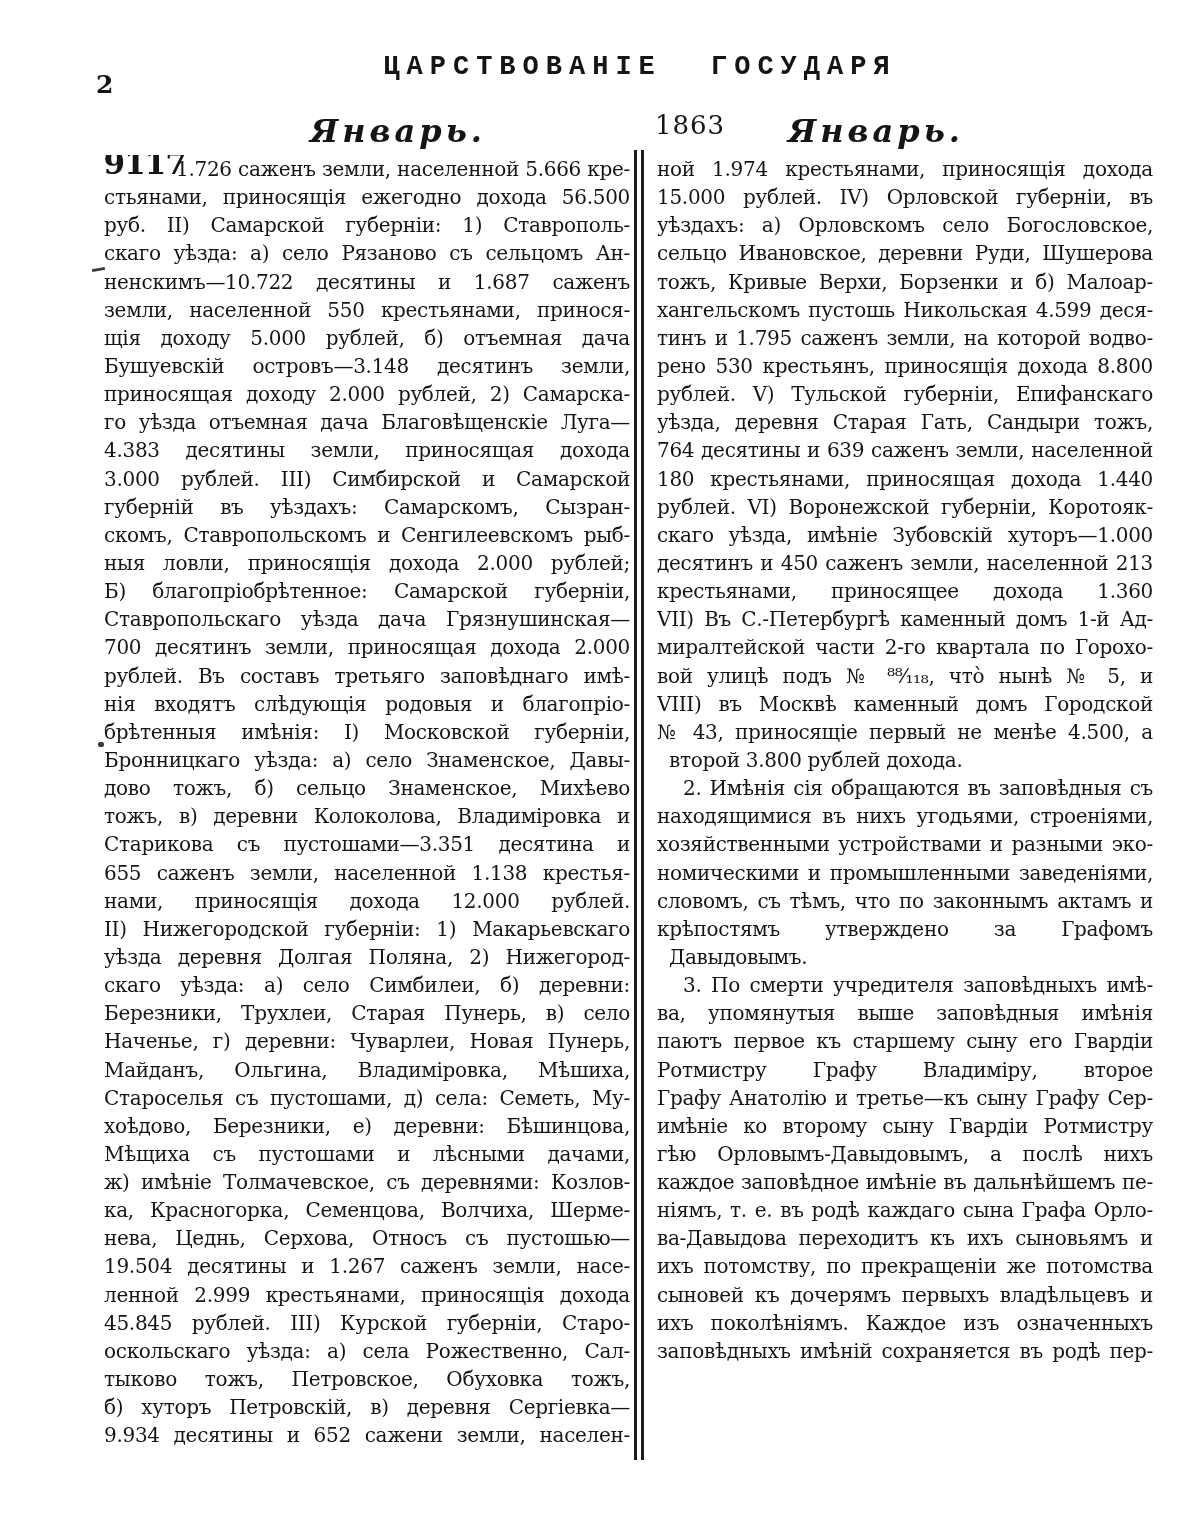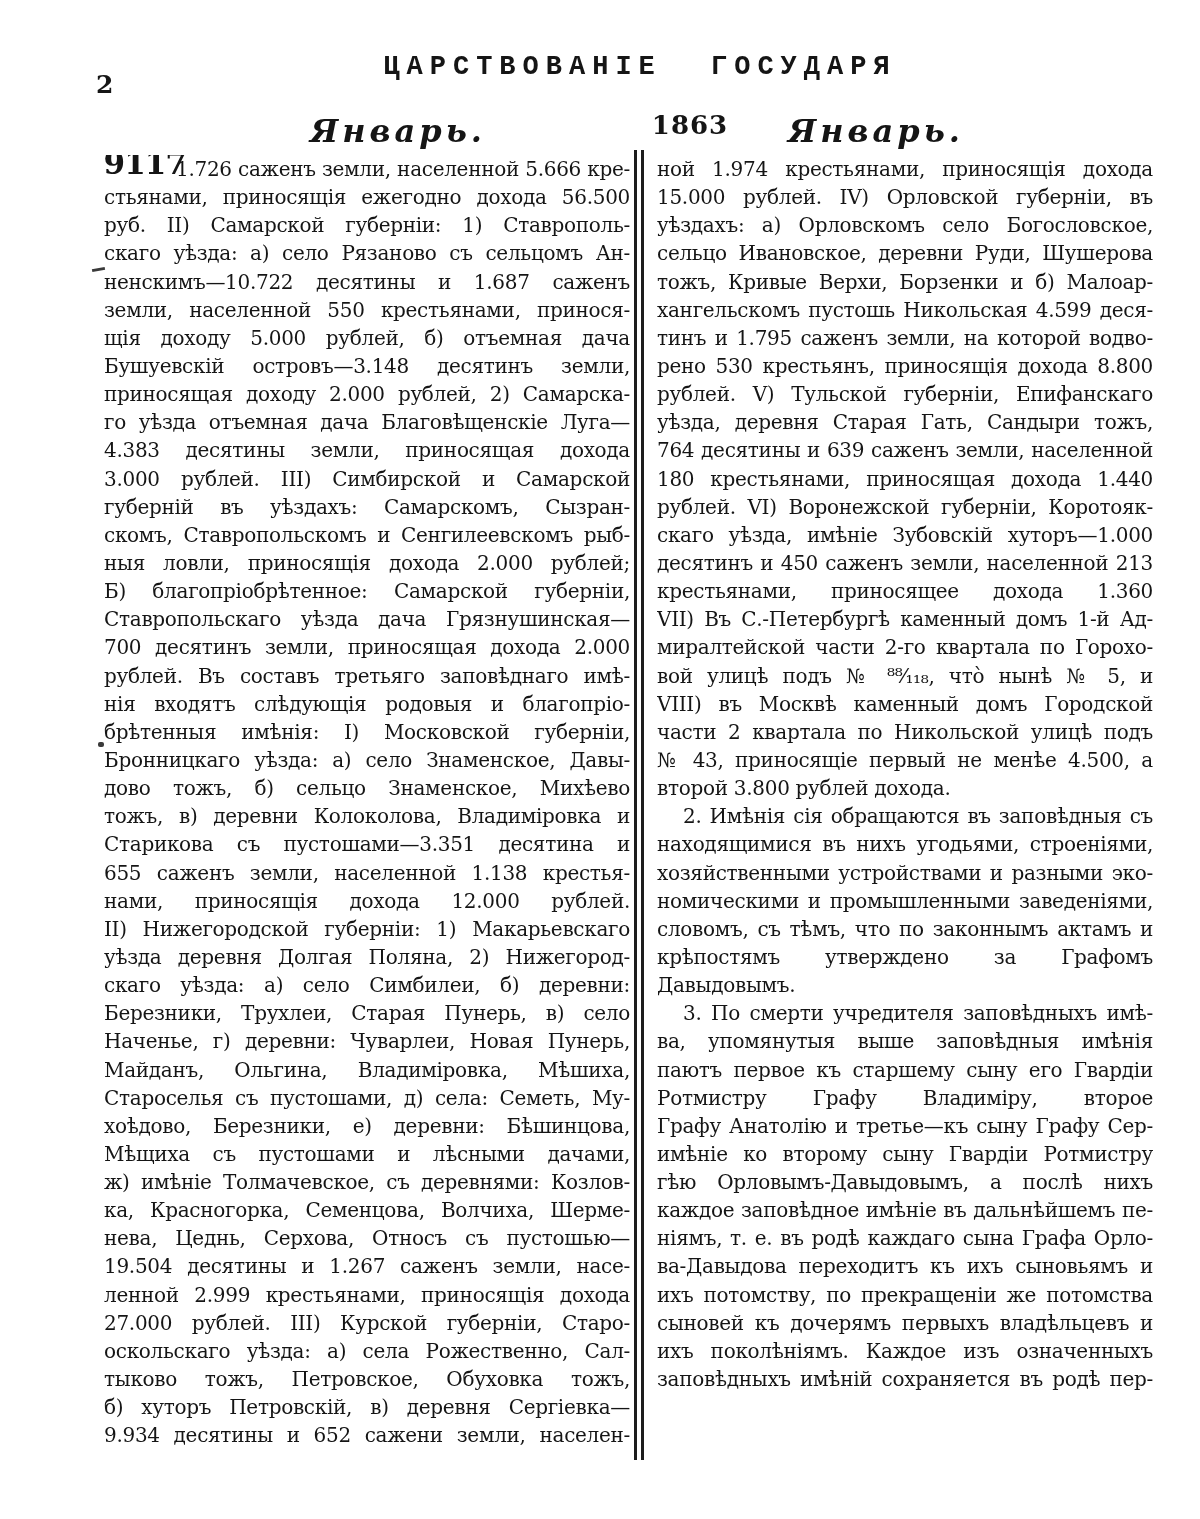--- a/index.html
+++ b/index.html
@@ -19,33 +19,33 @@
     letter-spacing:7px; word-spacing:26px; white-space:nowrap;font-family:Liberation Mono, monospace;
   }
   .month-left, .month-right {
     position:absolute; top:112px; width:200px; text-align:center;
     font-style:italic; font-weight:700; font-size:32px; letter-spacing:4px;
   }
   .month-left { left:298px; }
   .month-right { left:776px; }
   .year {
     position:absolute; left:600px; top:110px; width:180px;
-    text-align:center; font-size:26px; font-weight:700; letter-spacing:1px;
+    text-align:center; font-size:26px; font-weight:400; letter-spacing:1px;
   }
   .col {
     position:absolute; top:155px; font-size:20px;
     letter-spacing:-0.3px;
   }
   .col-left  { left:104px; width:526px; }
   .col-right { left:657px; width:496px; }
   .line {
     text-align:justify; text-align-last:justify; text-justify:inter-word;
     line-height:28.15px; height:28.15px; overflow:hidden;
   }
-  .line.end { text-align-last:left; }
+  .line.end { text-align-last:left;margin-left:12px; }
   .line.indent { text-indent:26px; }
   .line.first { position:relative; padding-left:72px; }
   .entry-num {
     position:absolute; left:-21px; top:-6px;
     font-size:31px; font-weight:700; letter-spacing:-1px;
     font-family:"DejaVu Serif", serif;
   }
   .divider {
     position:absolute; left:634px; top:150px; height:1310px; width:4px;
     border-left:3px solid #1c1c1c; border-right:3px solid #1c1c1c;
@@ -100,21 +100,21 @@
     <div class="line">Наченье, г) деревни: Чуварлеи, Новая Пунерь,</div>
     <div class="line">Майданъ, Ольгина, Владиміровка, Мѣшиха,</div>
     <div class="line">Староселья съ пустошами, д) села: Семеть, Му-</div>
     <div class="line">хоѣдово, Березники, е) деревни: Бѣшинцова,</div>
     <div class="line">Мѣщиха съ пустошами и лѣсными дачами,</div>
     <div class="line">ж) имѣніе Толмачевское, съ деревнями: Козлов-</div>
     <div class="line">ка, Красногорка, Семенцова, Волчиха, Шерме-</div>
     <div class="line">нева, Цеднь, Серхова, Относъ съ пустошью—</div>
     <div class="line">19.504 десятины и 1.267 саженъ земли, насе-</div>
     <div class="line">ленной 2.999 крестьянами, приносящія дохода</div>
-    <div class="line">27.000 рублей. III) Курской губерніи, Старо-</div>
+    <div class="line">45.845 рублей. III) Курской губерніи, Старо-</div>
     <div class="line">оскольскаго уѣзда: а) села Рожественно, Сал-</div>
     <div class="line">тыково тожъ, Петровское, Обуховка тожъ,</div>
     <div class="line">б) хуторъ Петровскій, в) деревня Сергіевка—</div>
     <div class="line">9.934 десятины и 652 сажени земли, населен-</div>
   </div>
 <div class="col col-right" id="col-right">
     <div class="line">ной 1.974 крестьянами, приносящія дохода</div>
     <div class="line">15.000 рублей. IV) Орловской губерніи, въ</div>
     <div class="line">уѣздахъ: а) Орловскомъ село Богословское,</div>
     <div class="line">сельцо Ивановское, деревни Руди, Шушерова</div>
@@ -127,21 +127,20 @@
     <div class="line">764 десятины и 639 саженъ земли, населенной</div>
     <div class="line">180 крестьянами, приносящая дохода 1.440</div>
     <div class="line">рублей. VI) Воронежской губерніи, Коротояк-</div>
     <div class="line">скаго уѣзда, имѣніе Зубовскій хуторъ—1.000</div>
     <div class="line">десятинъ и 450 саженъ земли, населенной 213</div>
     <div class="line">крестьянами, приносящее дохода 1.360 рублей.</div>
     <div class="line">VII) Въ С.-Петербургѣ каменный домъ 1-й Ад-</div>
     <div class="line">миралтейской части 2-го квартала по Горохо-</div>
     <div class="line">вой улицѣ подъ № ⁸⁸⁄₁₁₈, что̀ нынѣ № 5, и</div>
     <div class="line">VIII) въ Москвѣ каменный домъ Городской</div>
-    <div class="line">части 2 квартала по Никольской улицѣ подъ</div>
     <div class="line">№ 43, приносящіе первый не менѣе 4.500, а</div>
     <div class="line end">второй 3.800 рублей дохода.</div>
     <div class="line indent">2. Имѣнія сія обращаются въ заповѣдныя съ</div>
     <div class="line">находящимися въ нихъ угодьями, строеніями,</div>
     <div class="line">хозяйственными устройствами и разными эко-</div>
     <div class="line">номическими и промышленными заведеніями,</div>
     <div class="line">словомъ, съ тѣмъ, что по законнымъ актамъ и</div>
     <div class="line">крѣпостямъ утверждено за Графомъ Орловымъ-</div>
     <div class="line end">Давыдовымъ.</div>
     <div class="line indent">3. По смерти учредителя заповѣдныхъ имѣ-</div>

